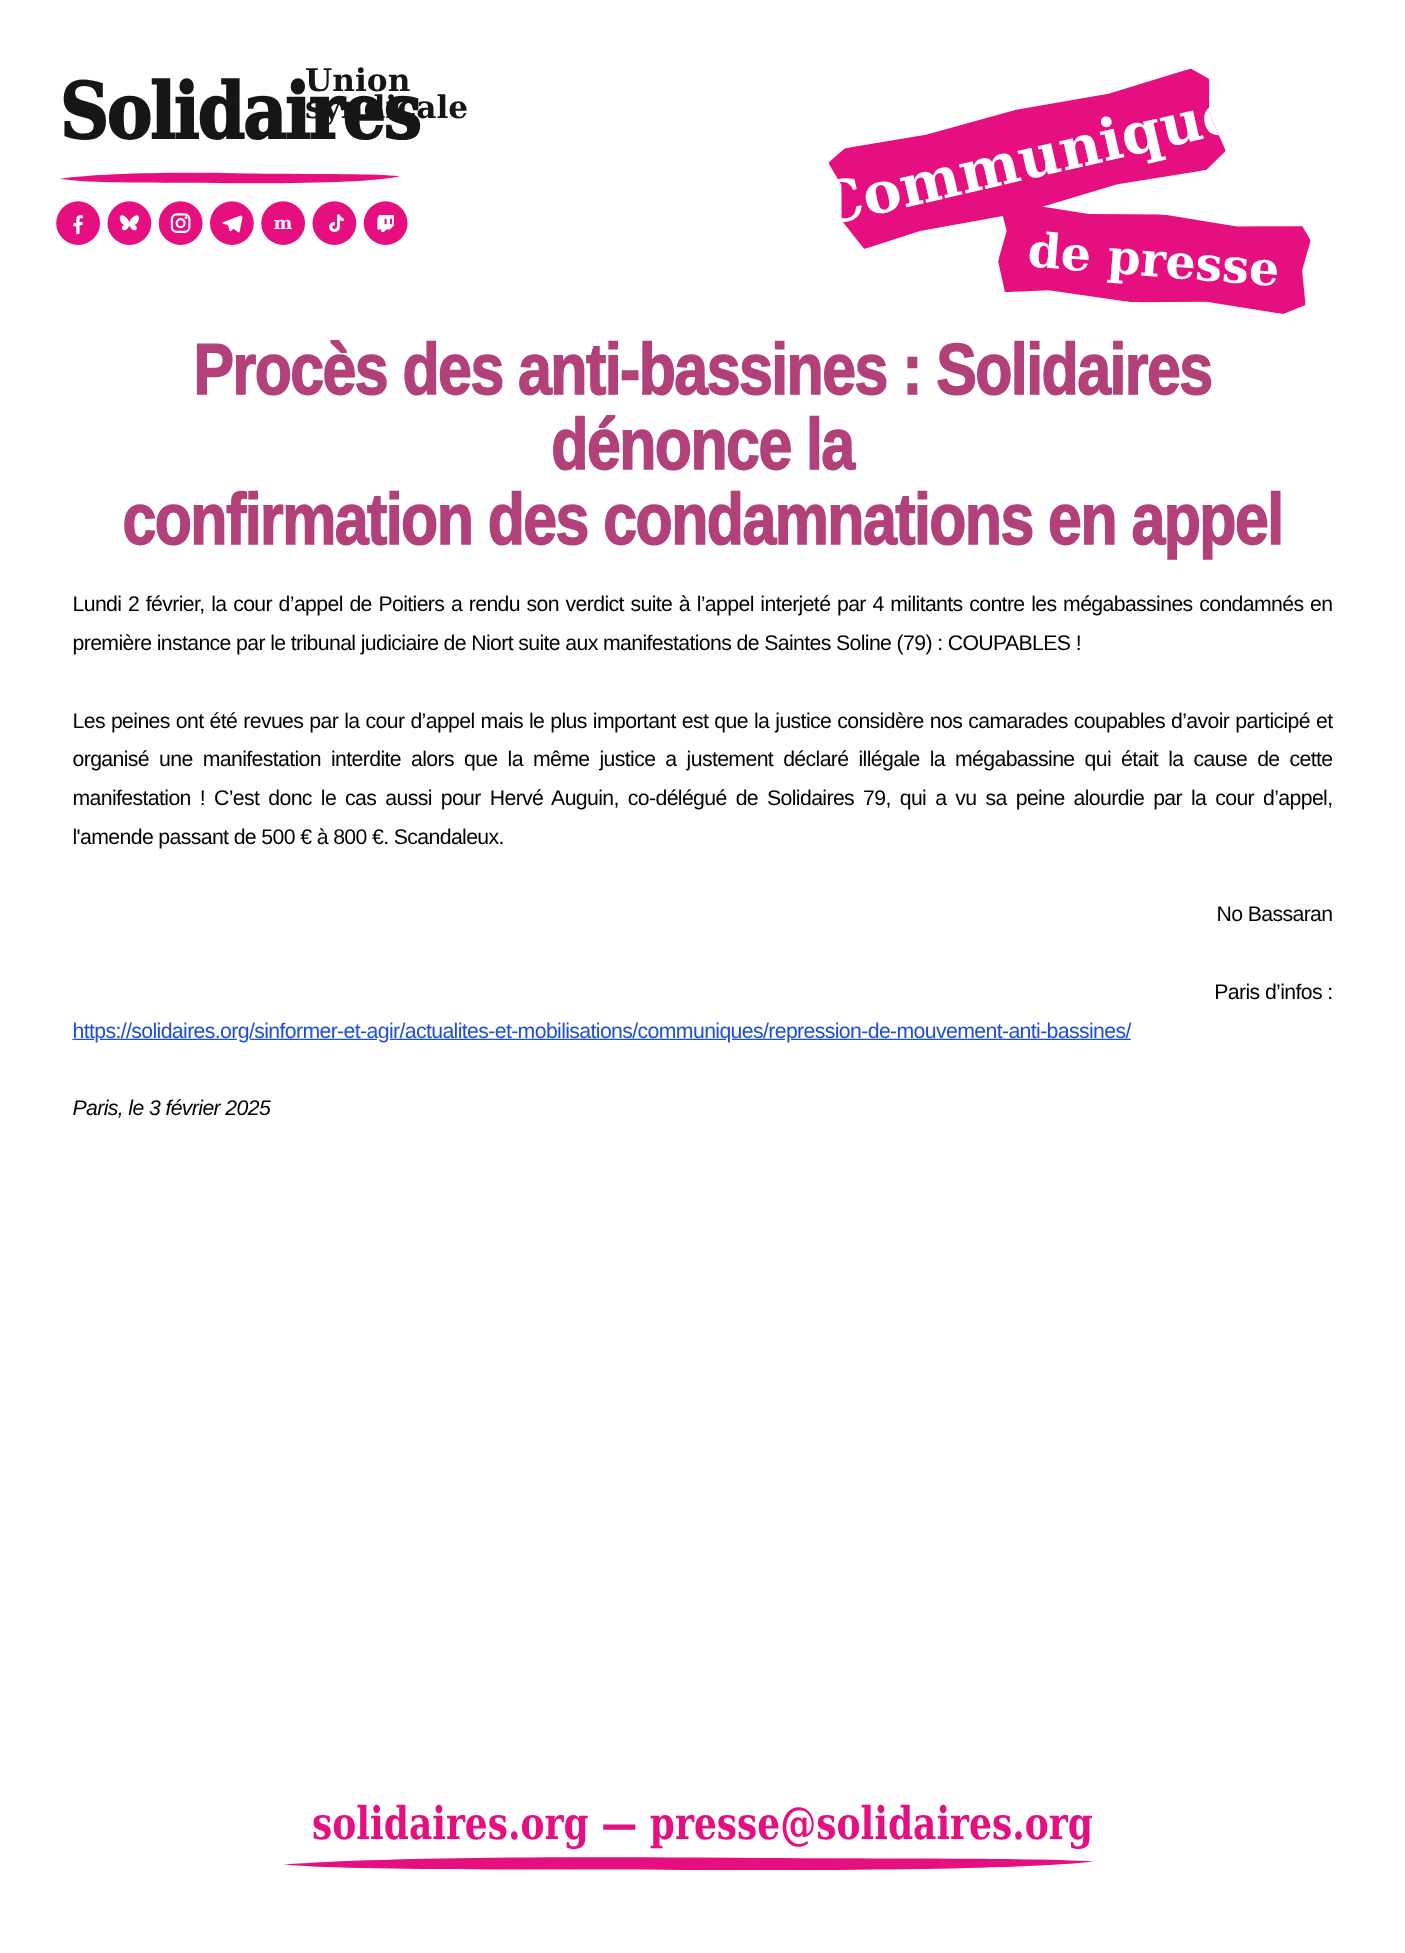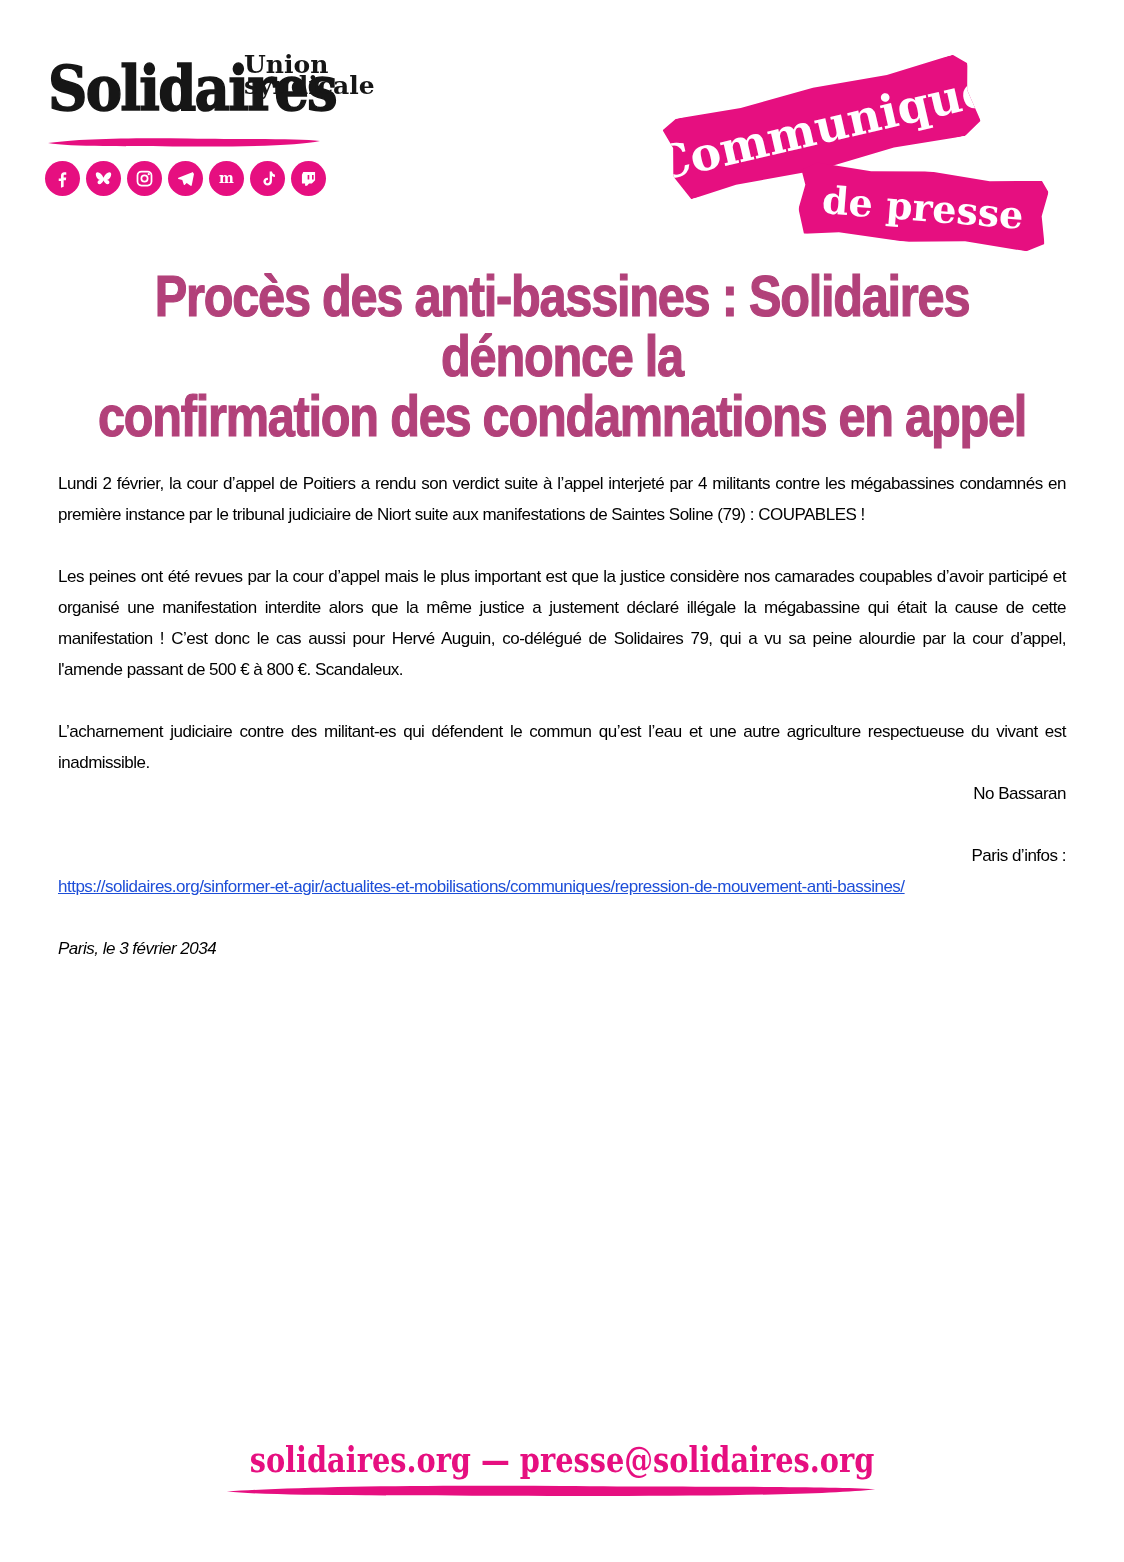--- a/index.html
+++ b/index.html
@@ -142,25 +142,24 @@
   <div class="stamp stamp-2">de presse</div>
 
   <h1 class="title">
     <span>Procès des anti-bassines : Solidaires dénonce la</span><br>
     <span>confirmation des condamnations en appel</span>
   </h1>
 
   <div class="doc-body">
     <p>Lundi 2 février, la cour d’appel de Poitiers a rendu son verdict suite à l’appel interjeté par 4 militants contre les mégabassines condamnés en première instance par le tribunal judiciaire de Niort suite aux manifestations de Saintes Soline (79) : COUPABLES !</p>
     <p>Les peines ont été revues par la cour d’appel mais le plus important est que la justice considère nos camarades coupables d’avoir participé et organisé une manifestation interdite alors que la même justice a justement déclaré illégale la mégabassine qui était la cause de cette manifestation ! C’est donc le cas aussi pour Hervé Auguin, co-délégué de Solidaires 79, qui a vu sa peine alourdie par la cour d’appel, l'amende passant de 500 € à 800 €. Scandaleux.</p>
-    <p class="tight">L’acharnement judiciaire contre des militant-es qui défendent le commun qu’est l’eau et une autre agriculture respectueuse du vivant est inadmissible.</p>
     <p class="plain">No Bassaran</p>
     <p class="plain tight">Paris d’infos :</p>
     <a class="press-link" href="#">https://solidaires.org/sinformer-et-agir/actualites-et-mobilisations/communiques/repression-de-mouvement-anti-bassines/</a>
-    <p class="dateline">Paris, le 3 février 2034</p>
+    <p class="dateline">Paris, le 3 février 2025</p>
   </div>
 
   <div class="footer-text">solidaires.org  — presse@solidaires.org</div>
   <svg class="footer-stroke" viewBox="0 0 272 13" preserveAspectRatio="none">
     <path fill="#e60f80" d="M2 7 C30 3 80 1.5 140 2.5 C200 3.5 250 2.5 270 5 C250 9.5 200 11 135 10.5 C80 10 25 11 2 7 Z"></path>
   </svg>
 
 </div>
 
 </body></html>

